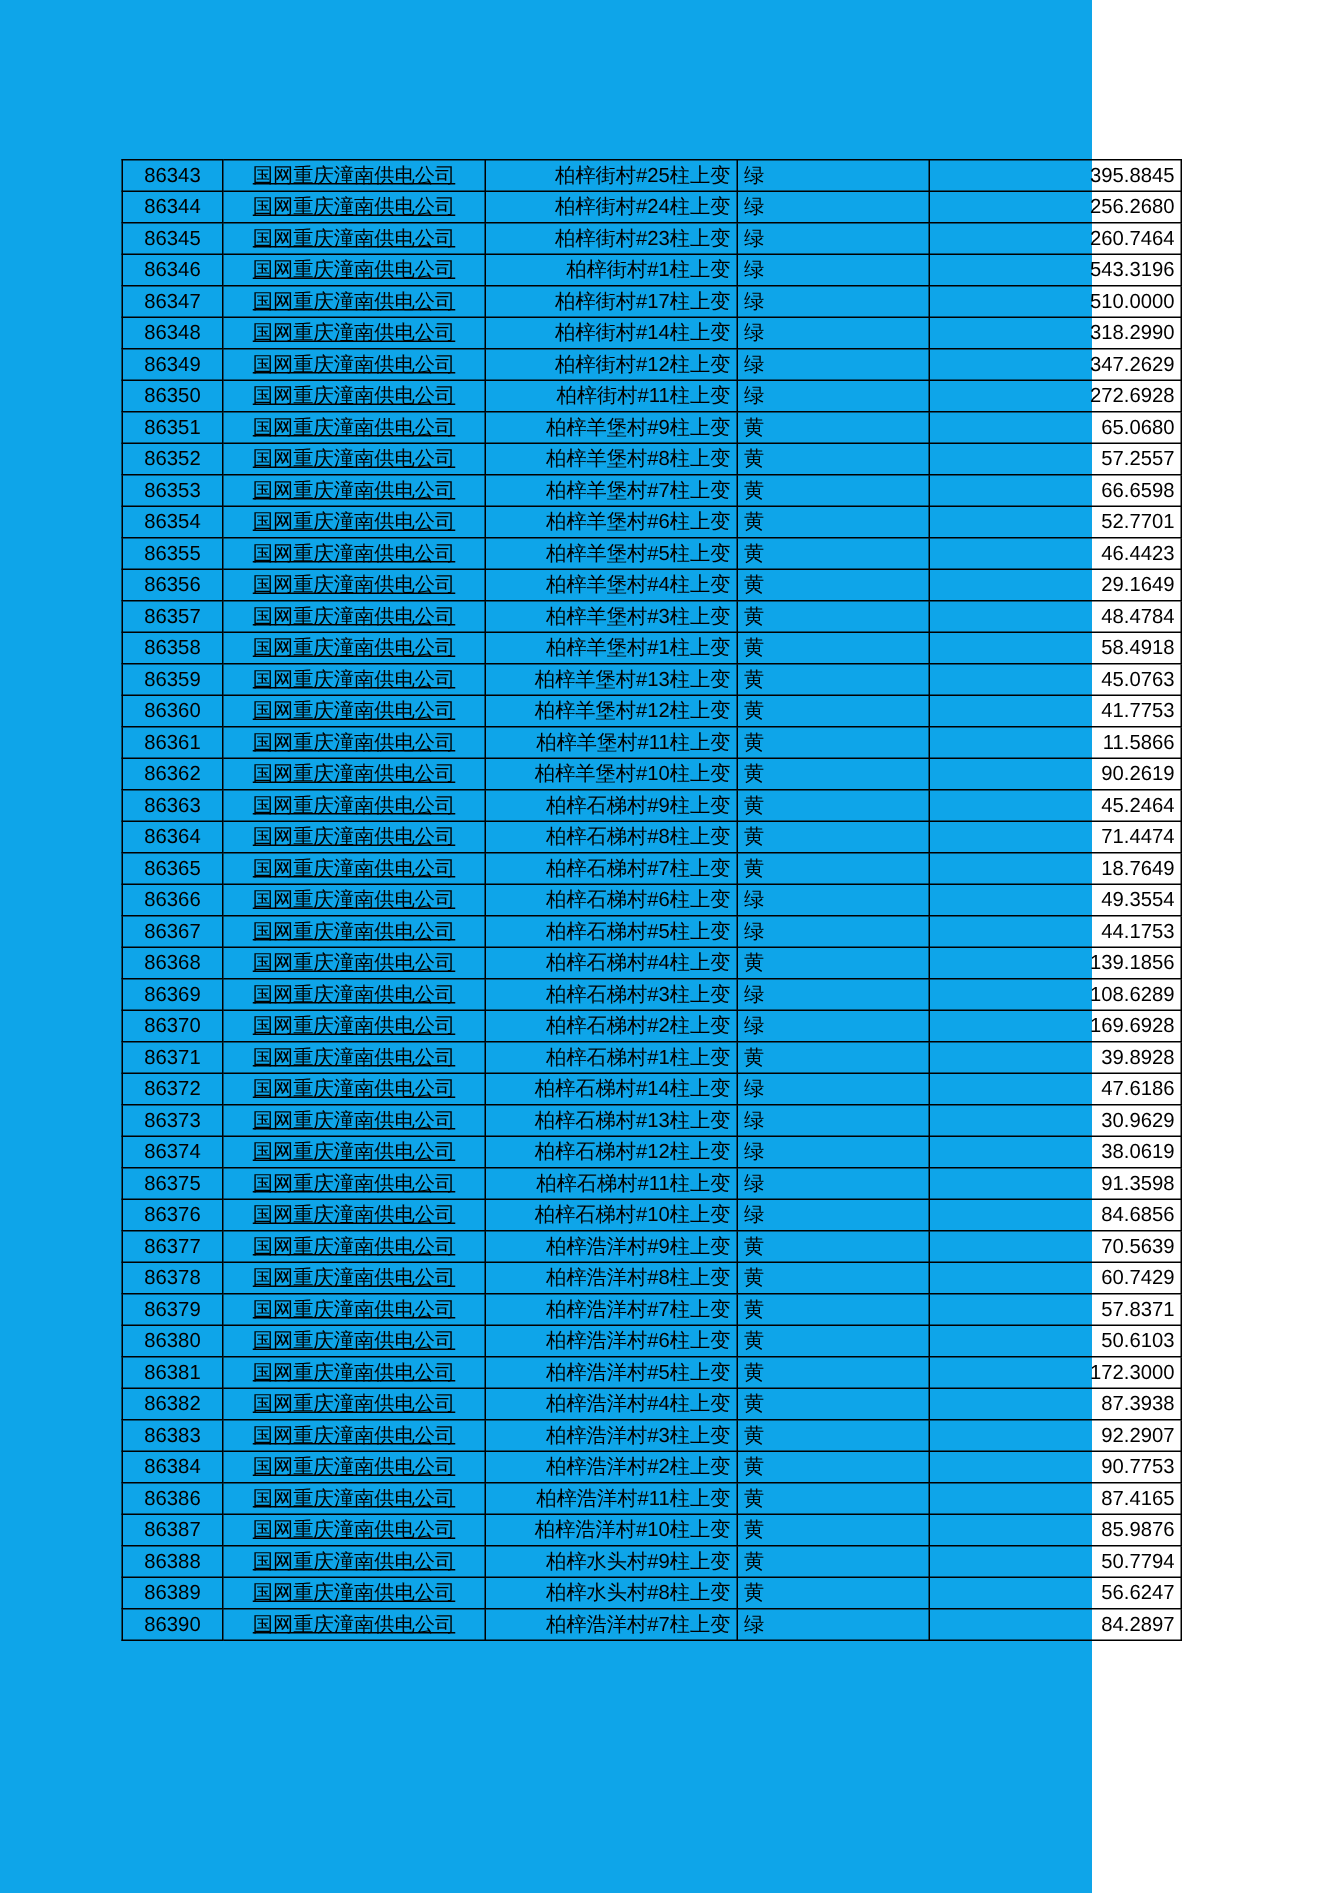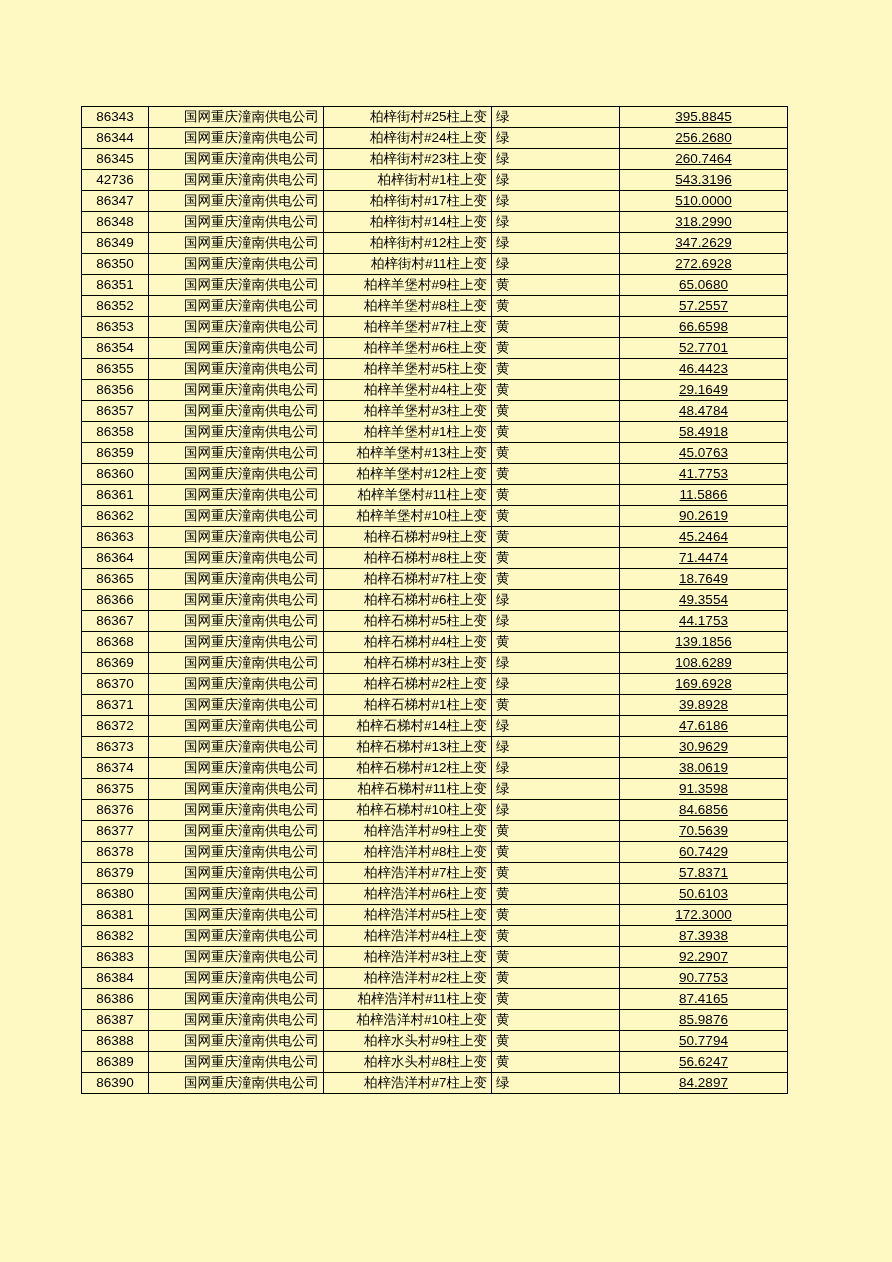--- a/index.html
+++ b/index.html
@@ -8,23 +8,23 @@
     background: #ffffff;
   }
   body {
     width: 892px;
     height: 1262px;
     font-family: "Liberation Sans", sans-serif;
     color: #000000;
   }
   .page {
     position: relative;
-    width: 892px;
+    width: 728px;
     height: 1262px;
-    background: #fef9c3;
+    background: #0ea5e9;
     box-sizing: border-box;
   }
   .table-wrap {
     position: absolute;
     left: 81px;
     top: 106px;
     width: 706px;
   }
   table.data {
     border-collapse: collapse;
@@ -40,34 +40,34 @@
     white-space: nowrap;
     overflow: hidden;
     box-sizing: border-box;
   }
   td.c-id {
     width: 67px;
     text-align: center;
   }
   td.c-company {
     width: 175px;
-    text-align: right;
+    text-align: center;
+    text-decoration: underline;
   }
   td.c-device {
     width: 168px;
     text-align: right;
   }
   td.c-level {
     width: 128px;
     text-align: left;
   }
   td.c-value {
     width: 168px;
-    text-align: center;
-    text-decoration: underline;
+    text-align: right;
   }
 </style>
 </head>
 <body>
 
 <div class="page">
   <div class="table-wrap">
     <table class="data">
       <tbody id="table-body">
           <tr>
@@ -85,21 +85,21 @@
             <td class="c-value">256.2680</td>
           </tr>
           <tr>
             <td class="c-id">86345</td>
             <td class="c-company">国网重庆潼南供电公司</td>
             <td class="c-device">柏梓街村#23柱上变</td>
             <td class="c-level">绿</td>
             <td class="c-value">260.7464</td>
           </tr>
           <tr>
-            <td class="c-id">42736</td>
+            <td class="c-id">86346</td>
             <td class="c-company">国网重庆潼南供电公司</td>
             <td class="c-device">柏梓街村#1柱上变</td>
             <td class="c-level">绿</td>
             <td class="c-value">543.3196</td>
           </tr>
           <tr>
             <td class="c-id">86347</td>
             <td class="c-company">国网重庆潼南供电公司</td>
             <td class="c-device">柏梓街村#17柱上变</td>
             <td class="c-level">绿</td>

